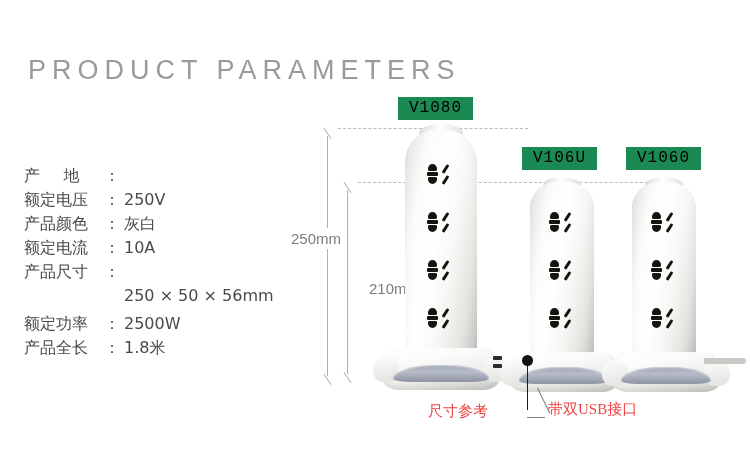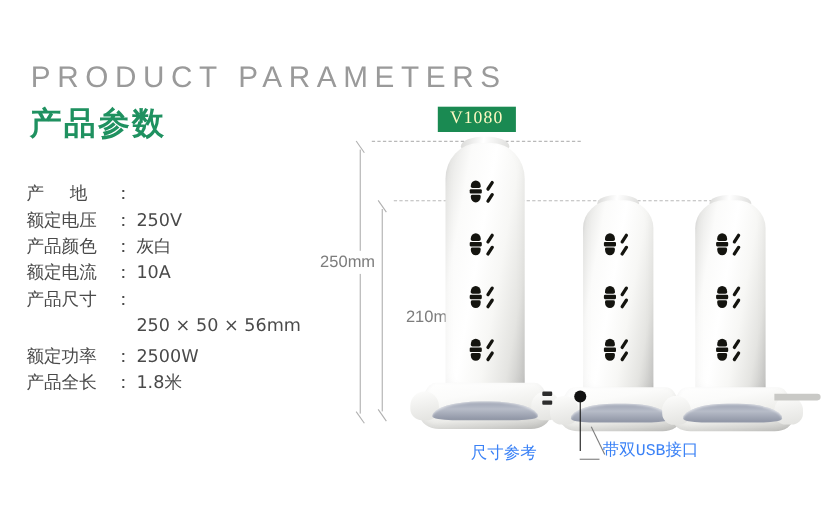--- a/index.html
+++ b/index.html
@@ -64,26 +64,26 @@
     color: #4a4a4a;
     font-family: "DejaVu Sans", sans-serif;
     padding-left: 4px;
   }
   .spec-row.continuation .spec-label { visibility: hidden; }
 
   
   .badge {
     position: absolute;
     background: #1a8a52;
-    color: #fef9c3;
+    color: #000000;
     font-size: 16px;
     padding: 2px 11px 3px 11px;
     letter-spacing: 1px;
     white-space: nowrap;
-    font-family: Liberation Serif, serif;
+    font-family: Liberation Mono, monospace;
   }
   #badge-v1080 { left: 398px; top: 97px; }
   #badge-v106u { left: 522px; top: 147px; }
   #badge-v1060 { left: 626px; top: 147px; }
 
   
   .dash-line {
     position: absolute;
     height: 0;
     border-top: 1px dashed #b9b9b9;
@@ -236,34 +236,33 @@
     border-left: 1.5px solid #1a1a1a;
   }
   .callout-elbow {
     position: absolute;
     width: 0;
     border-left: 1.5px solid #7d7d7d;
   }
   .callout-text {
     position: absolute;
     font-size: 15px;
-    color: #3b82f6;
-    white-space: nowrap;
-    font-family: Liberation Mono, monospace;
+    color: #ef4444;
+    white-space: nowrap;
+    font-family: Liberation Serif, serif;
   }
   #callout-size-text { left: 428px; top: 402px; }
   #callout-usb-text  { left: 548px; top: 400px; }
 </style>
 </head>
 <body>
 
 <div id="page">
 
   <div class="heading-en">PRODUCT PARAMETERS</div>
-  <div class="heading-cn">产品参数</div>
 
   <div class="spec-list">
 
     <div class="spec-row">
       <span class="spec-label spread">
         <span class="lbl-text">产</span>
         <span class="lbl-text">地</span>
         <span class="spec-colon">：</span>
       </span>
     </div>
@@ -444,20 +443,22 @@
     <div class="strip-base" style="left:-21px; top:170px; width:110px; height:40px;">
       <div class="base-shell"></div>
       <div class="base-wing-l"></div>
       <div class="base-wing-r"></div>
       <div class="base-switch"></div>
     </div>
     <div class="cord" style="left:72px; top:176px; width:42px; height:6px; border-radius:0 3px 3px 0;"></div>
   </div>
 
   <div class="badge" id="badge-v1080">V1080</div>
+  <div class="badge" id="badge-v106u">V106U</div>
+  <div class="badge" id="badge-v1060">V1060</div>
 
   <div class="callout-dot" style="left:522px; top:355px;"></div>
   <div class="callout-line" style="left:527px; top:365px; height:45px;"></div>
 
   <div class="callout-elbow" style="left:537px; top:388px; height:28px; transform:rotate(-26deg); transform-origin: top center;"></div>
   <div class="dash-line" style="left:527px; top:417px; width:18px; border-top:1.5px solid #7d7d7d;"></div>
 
   <div class="callout-text" id="callout-size-text">尺寸参考</div>
   <div class="callout-text" id="callout-usb-text">带双USB接口</div>
 

